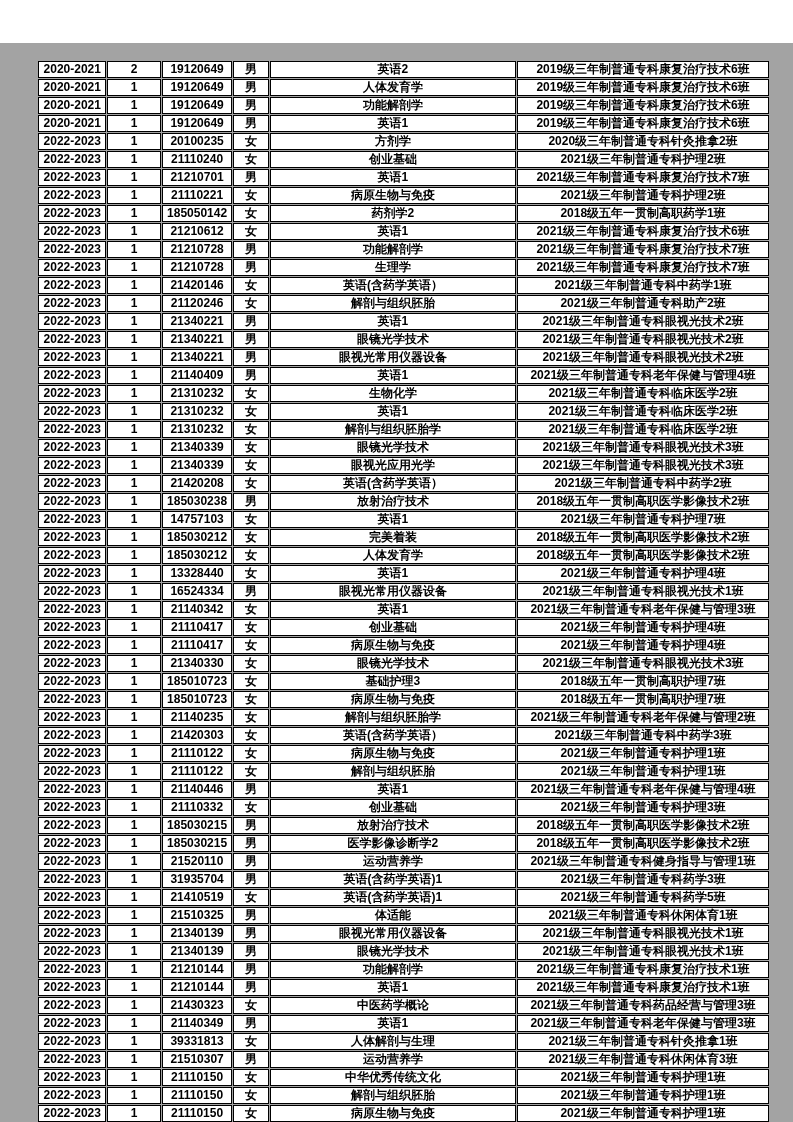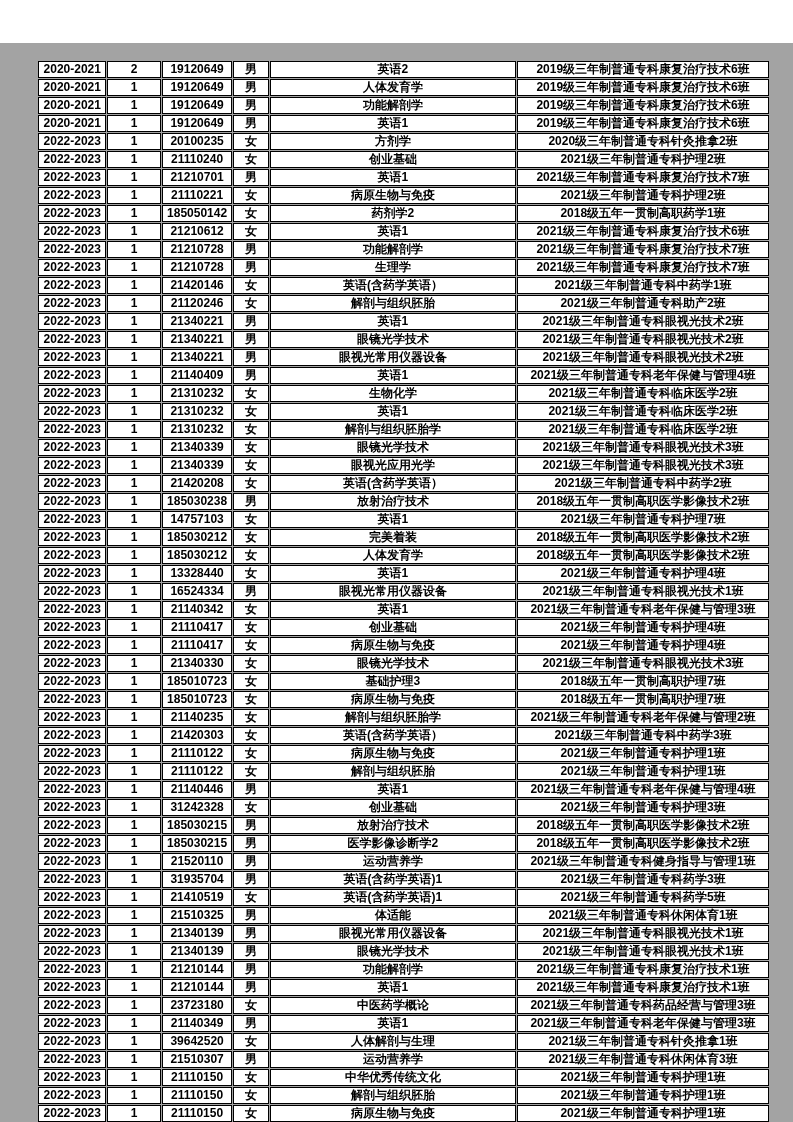--- a/index.html
+++ b/index.html
@@ -384,21 +384,21 @@
           <td>2022-2023</td>
           <td>1</td>
           <td>21140446</td>
           <td>男</td>
           <td>英语1</td>
           <td>2021级三年制普通专科老年保健与管理4班</td>
         </tr>
         <tr>
           <td>2022-2023</td>
           <td>1</td>
-          <td>31242328</td>
+          <td>21110332</td>
           <td>女</td>
           <td>创业基础</td>
           <td>2021级三年制普通专科护理3班</td>
         </tr>
         <tr>
           <td>2022-2023</td>
           <td>1</td>
           <td>185030215</td>
           <td>男</td>
           <td>放射治疗技术</td>
@@ -472,37 +472,37 @@
           <td>2022-2023</td>
           <td>1</td>
           <td>21210144</td>
           <td>男</td>
           <td>英语1</td>
           <td>2021级三年制普通专科康复治疗技术1班</td>
         </tr>
         <tr>
           <td>2022-2023</td>
           <td>1</td>
-          <td>23723180</td>
+          <td>21430323</td>
           <td>女</td>
           <td>中医药学概论</td>
           <td>2021级三年制普通专科药品经营与管理3班</td>
         </tr>
         <tr>
           <td>2022-2023</td>
           <td>1</td>
           <td>21140349</td>
           <td>男</td>
           <td>英语1</td>
           <td>2021级三年制普通专科老年保健与管理3班</td>
         </tr>
         <tr>
           <td>2022-2023</td>
           <td>1</td>
-          <td>39642520</td>
+          <td>39331813</td>
           <td>女</td>
           <td>人体解剖与生理</td>
           <td>2021级三年制普通专科针灸推拿1班</td>
         </tr>
         <tr>
           <td>2022-2023</td>
           <td>1</td>
           <td>21510307</td>
           <td>男</td>
           <td>运动营养学</td>

